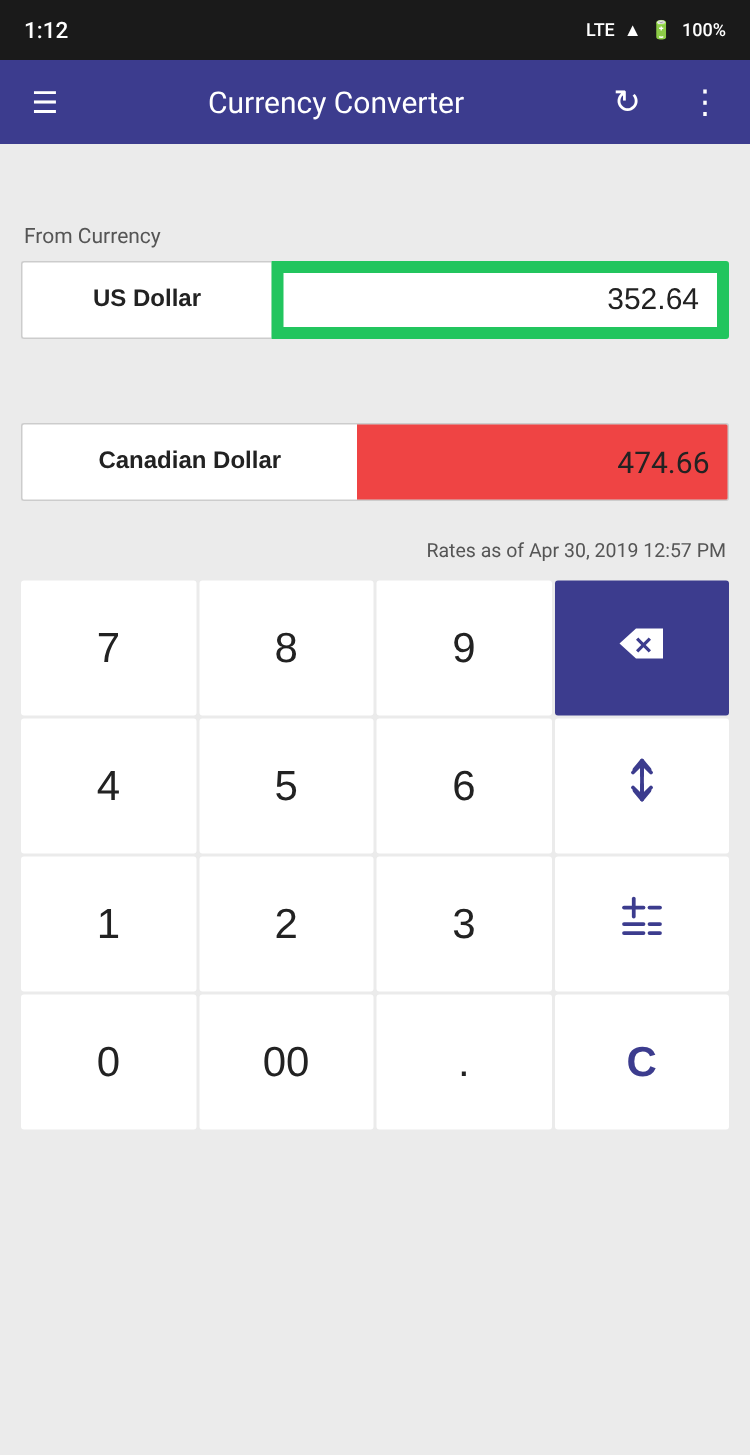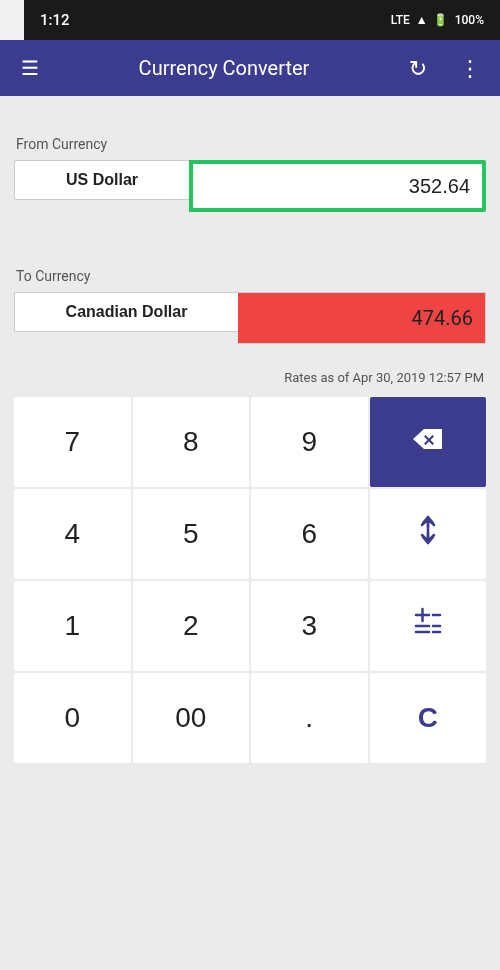--- a/index.html
+++ b/index.html
@@ -18,21 +18,20 @@
     .status-bar {
       background: #1a1a1a;
       color: #fff;
       display: flex;
       justify-content: space-between;
       align-items: center;
       padding: 6px 16px;
       height: 40px;
       font-size: 15px;
       font-weight: 500;
-      margin-left: 24px;
     }
     .status-right {
       display: flex;
       align-items: flex-end;
       gap: 6px;
       font-size: 12px;
     }
 
     
     .toolbar {
@@ -68,46 +67,47 @@
       background: #ebebeb;
       padding: 24px 14px 8px 14px;
     }
 
     
     .currency-label {
       font-size: 14px;
       color: #555;
       margin-bottom: 8px;
       padding-left: 2px;
+      margin-top: 14px;
     }
     .currency-row {
       display: flex;
       gap: 0;
       margin-bottom: 24px;
     }
     .currency-name-btn {
       flex: 1;
-      height: 40px;
+      height: 52px;
       background: #fff;
       border: 1px solid #ccc;
       border-right: none;
       display: flex;
       align-items: center;
       justify-content: center;
       font-size: 16px;
       font-weight: 600;
       color: #222;
       cursor: pointer;
       border-radius: 2px 0 0 2px;
     }
     .currency-amount-input {
       flex: 1;
       height: 52px;
       background: #fff;
-      border: 4px solid #22c55e;
+      border: 8px solid #22c55e;
       text-align: right;
       font-size: 20px;
       font-weight: 400;
       color: #222;
       padding: 0 12px;
       border-radius: 0 2px 2px 0;
       outline: none;
       cursor: pointer;
     }
     .currency-amount-display {
@@ -211,21 +211,20 @@
   <div class="spacer"></div>
 
   <div class="currency-label">From Currency</div>
   <div class="currency-row">
     <button class="currency-name-btn">US Dollar</button>
     <input class="currency-amount-input" type="text" value="352.64" readonly="" style="">
   </div>
 
   <div class="spacer" style="height:32px;"></div>
 
-  <div class="currency-label">To Currency</div>
   <div class="currency-row">
     <button class="currency-name-btn">Canadian Dollar</button>
     <div class="currency-amount-display">474.66</div>
   </div>
 
   <div class="rate-info">
     <div>Rates as of Apr 30, 2019 12:57 PM</div>
   </div>
 
   <div class="keypad">

